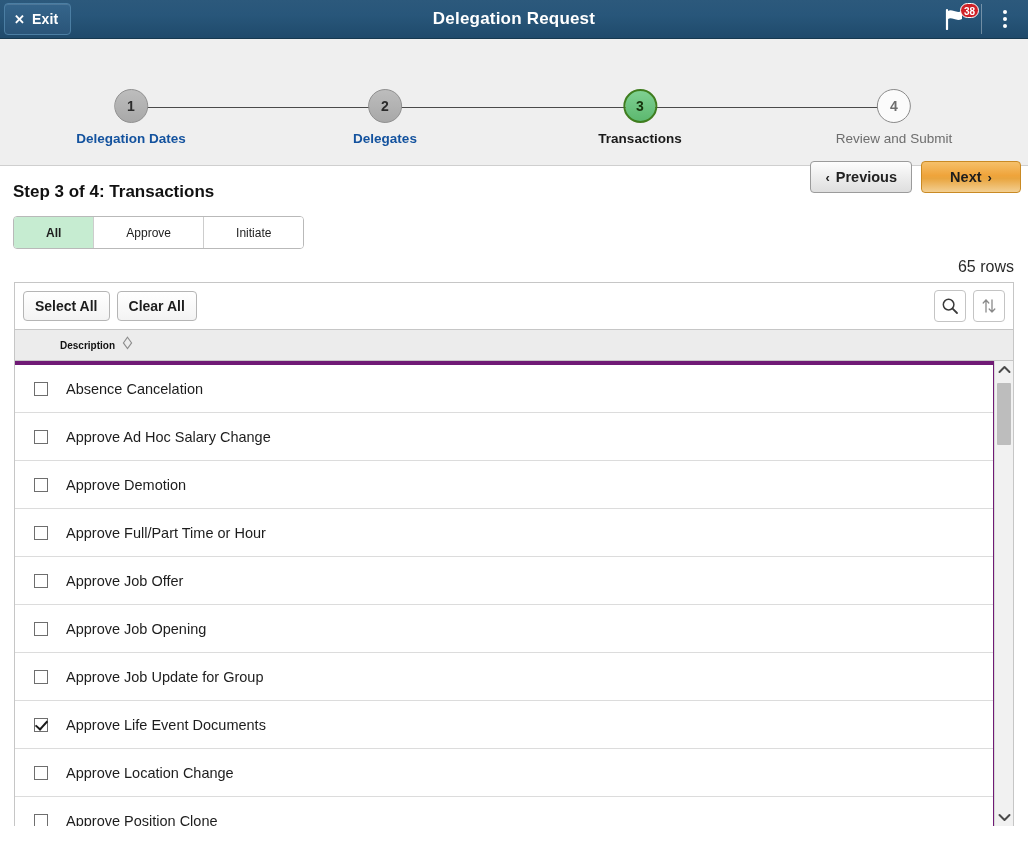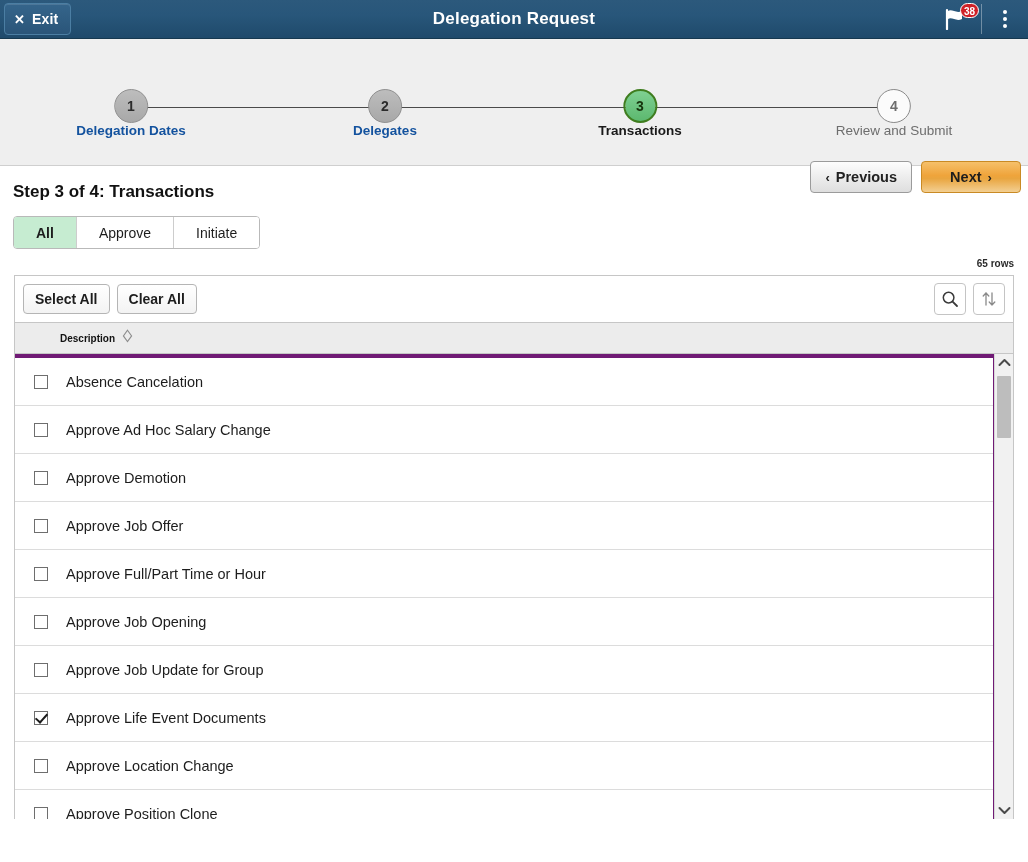--- a/index.html
+++ b/index.html
@@ -163,20 +163,21 @@
     background: linear-gradient(to bottom,#7fd092,#5cb86f);
     border: 2px solid #3f7d1f;
     color: #16330c;
   }
   .circle.todo {
     background: #fbfbfb;
     border: 1px solid #8a8a8a;
     color: #6d6d6d;
   }
   .step-label {
+    margin-top: 8px;
     font-size: 13.5px;
     font-weight: bold;
     white-space: nowrap;
   }
   .step-label.link { color: #13529e; }
   .step-label.active { color: #1a1a1a; }
   .step-label.muted { color: #6d6d6d; font-weight: normal; }
 
   .navbtns {
     position: absolute;
@@ -226,42 +227,42 @@
     margin: 14px 0 0 13px;
     display: inline-flex;
     border: 1px solid #b9b9b9;
     border-radius: 4px;
     overflow: hidden;
     background: #ffffff;
   }
   .tab {
     height: 31px;
     min-width: 53px;
-    padding: 0 22px;
-    display: flex;
-    align-items: center;
-    justify-content: center;
-    font-size: 14px;
+    padding: 0 32px;
+    display: flex;
+    align-items: center;
+    justify-content: center;
+    font-size: 12px;
     color: #1d1d1d;
     background: #ffffff;
     border-right: 1px solid #cdcdcd;
     cursor: pointer;
     box-sizing: border-box;
   }
   .tab:last-child { border-right: none; }
   .tab.selected {
     background: #c6ecd1;
     font-weight: bold;
   }
 
   .rowcount {
     margin: 9px 14px 0 0;
     text-align: right;
-    font-size: 10px;
-    font-weight: bold;
+    font-size: 16px;
+    font-weight: normal;
     color: #2b2b2b;
   }
 
   
   .grid {
     margin: 6px 14px 0 14px;
     border: 1px solid #c6c6c6;
     border-bottom: none;
     background: #701a75;
     box-sizing: border-box;
@@ -519,25 +520,25 @@
         <div class="row">
           <span class="cb"></span>
           <span class="row-label">Approve Ad Hoc Salary Change</span>
         </div>
         <div class="row">
           <span class="cb"></span>
           <span class="row-label">Approve Demotion</span>
         </div>
         <div class="row">
           <span class="cb"></span>
+          <span class="row-label">Approve Full/Part Time or Hour</span>
+        </div>
+        <div class="row">
+          <span class="cb"></span>
           <span class="row-label">Approve Job Offer</span>
-        </div>
-        <div class="row">
-          <span class="cb"></span>
-          <span class="row-label">Approve Full/Part Time or Hour</span>
         </div>
         <div class="row">
           <span class="cb"></span>
           <span class="row-label">Approve Job Opening</span>
         </div>
         <div class="row">
           <span class="cb"></span>
           <span class="row-label">Approve Job Update for Group</span>
         </div>
         <div class="row">

